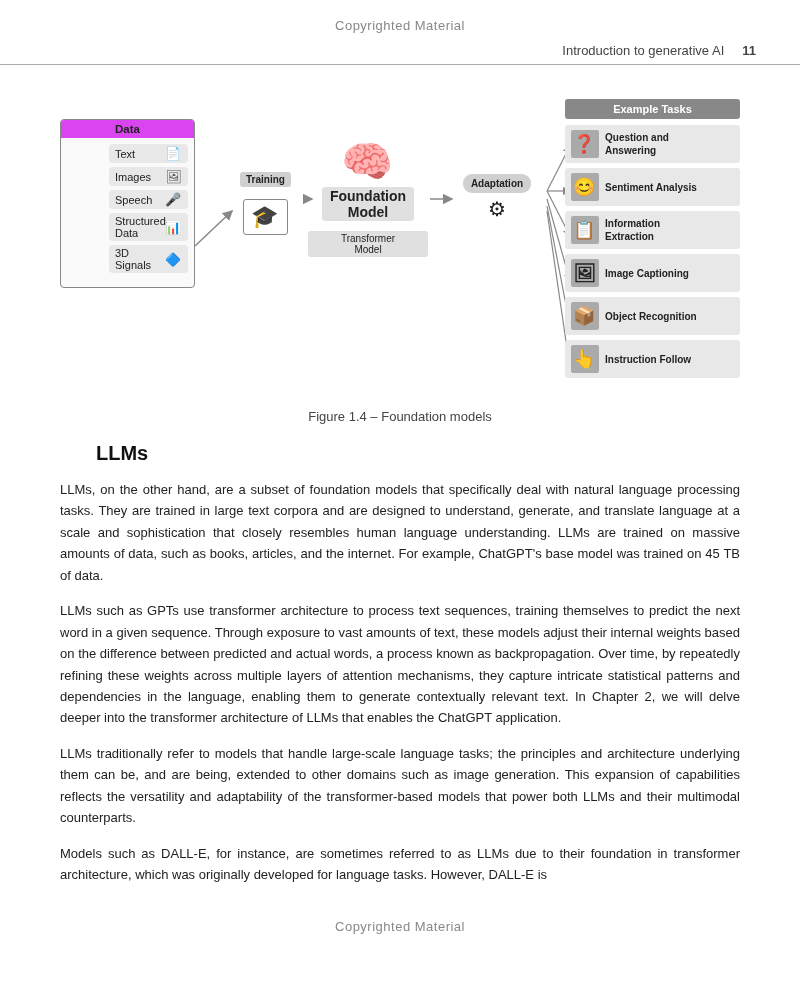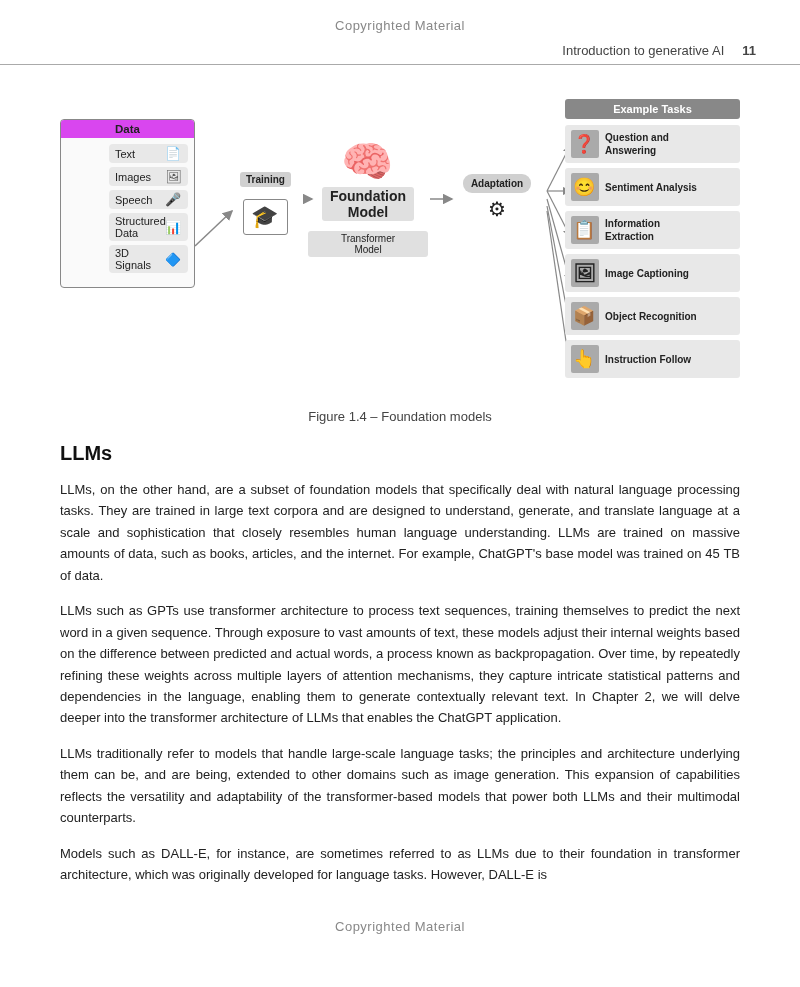--- a/index.html
+++ b/index.html
@@ -214,20 +214,21 @@
     
     .main-content {
       padding: 0 60px;
     }
     .section-title {
       font-family: Arial, sans-serif;
       font-size: 20px;
       font-weight: bold;
       color: #111;
       margin-bottom: 14px;
+      margin-left: 36px;
     }
     .body-text {
       font-family: Arial, sans-serif;
       font-size: 13px;
       line-height: 1.65;
       color: #222;
       margin-bottom: 14px;
       text-align: justify;
     }
     .footer-watermark {

